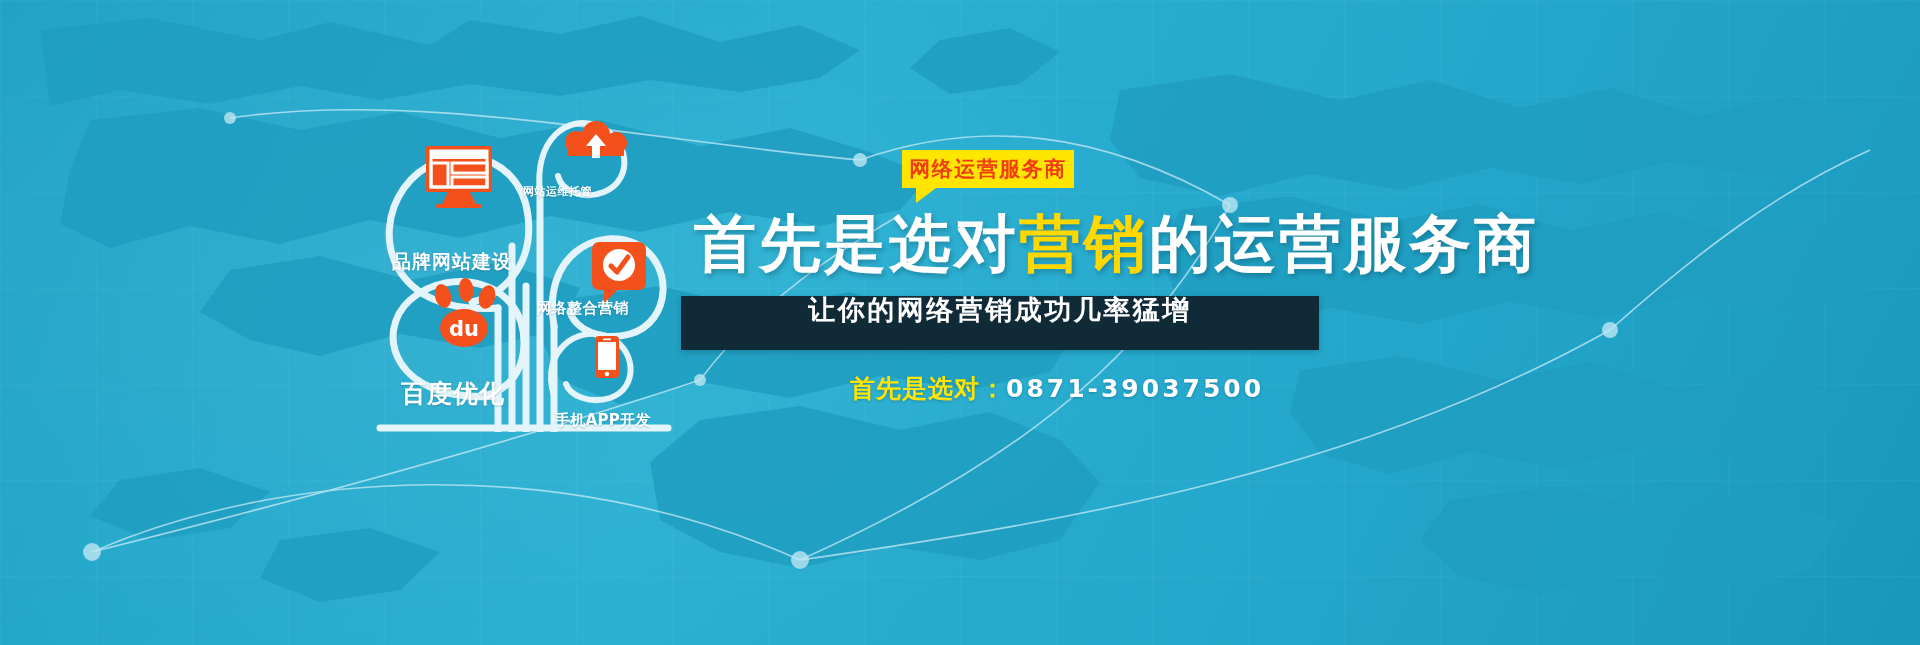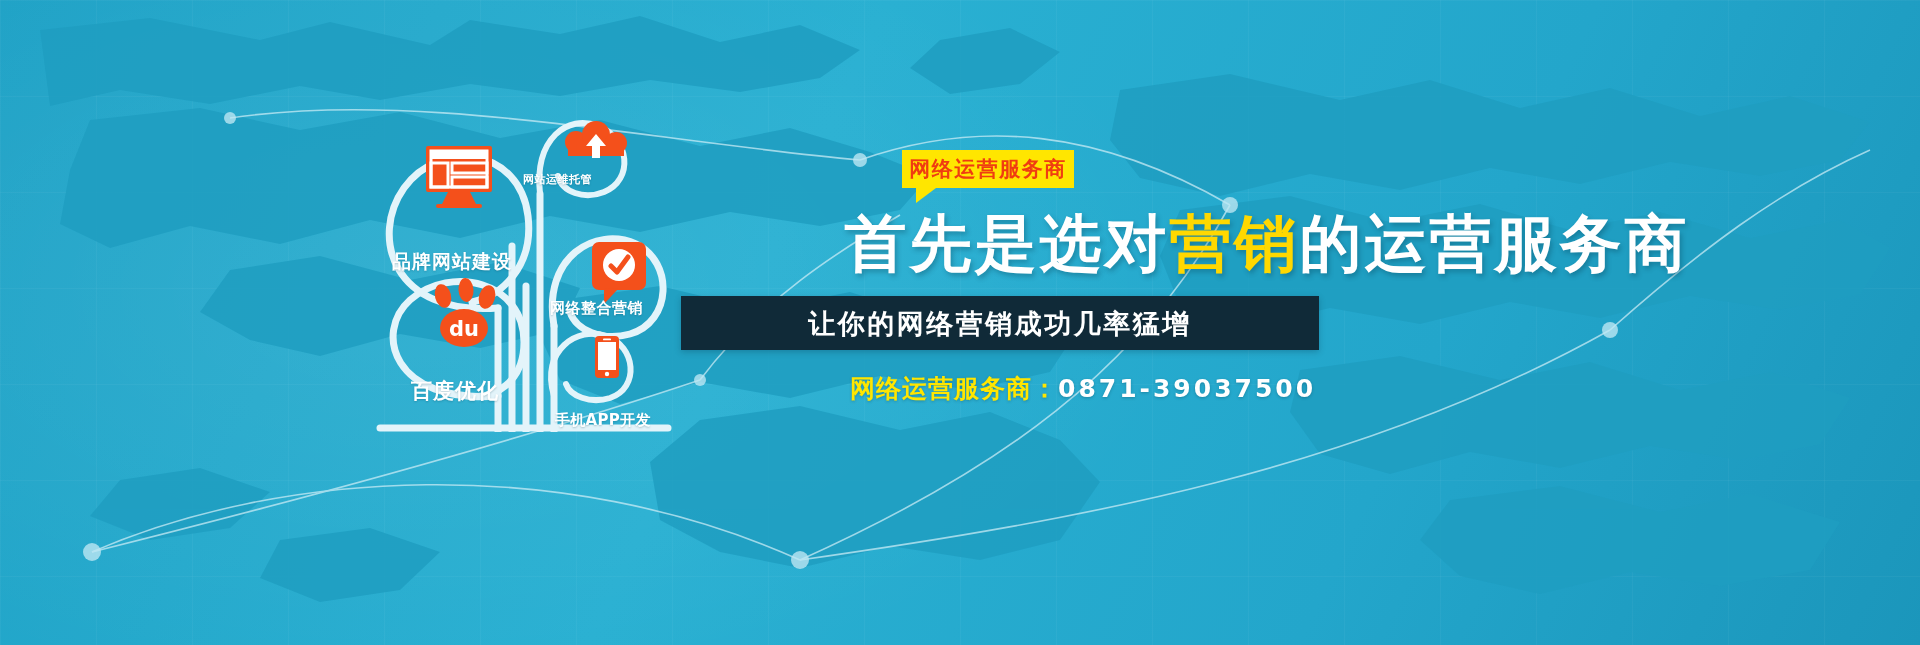--- a/index.html
+++ b/index.html
@@ -26,23 +26,23 @@
   
   .leaf-label {
     position:absolute;
     color:#ffffff;
     font-weight:bold;
     white-space:nowrap;
     letter-spacing:.5px;
     text-shadow:0 1px 2px rgba(0,60,80,.25);
   }
   #lbl-brand   { left:392px; top:249px; font-size:19px; letter-spacing:1px; }
-  #lbl-baidu   { left:411px; top:377px; font-size:21px; letter-spacing:1px; }
-  #lbl-ops     { left:523px; top:172px; font-size:11px; letter-spacing:.5px; }
-  #lbl-mkt     { left:550px; top:299px; font-size:15px; letter-spacing:.5px; }
+  #lbl-baidu   { left:401px; top:377px; font-size:25px; letter-spacing:1px; }
+  #lbl-ops     { left:523px; top:184px; font-size:11px; letter-spacing:.5px; }
+  #lbl-mkt     { left:536px; top:299px; font-size:15px; letter-spacing:.5px; }
   #lbl-app     { left:555px; top:411px; font-size:15px; letter-spacing:.3px; }
 
   
   #content { position:absolute; left:680px; top:150px; width:1160px; height:320px; }
 
   
   #badge-wrap { position:relative; width:204px; height:46px; margin-left:222px; }
   #badge {
     width:172px; height:38px;
     background:#ffe600;
@@ -67,31 +67,30 @@
   #headline {
     margin-top:14px;
     margin-left:14px;
     font-size:62px;
     font-weight:bold;
     color:#ffffff;
     letter-spacing:3px;
     line-height:1.1;
     text-shadow:2px 3px 5px rgba(0,50,70,.30);
     white-space:nowrap;
-    text-align:center;
   }
   #headline .hl { color:#ffd800; }
 
   
   #subbar {
     margin-top:18px;
     margin-left:1px;
     width:638px; height:54px;
     background:#102a38;
-    display:flex; align-items:center; justify-content:center;
+    display:flex; justify-content:center;
     box-shadow:0 2px 6px rgba(0,40,60,.25);
   }
   #subbar-text {
     color:#ffffff;
     font-size:27px;
     font-weight:bold;
     letter-spacing:2.5px;
     line-height:1;
     white-space:nowrap;
   }
@@ -241,16 +240,16 @@
       </div>
       <div id="badge-tail"></div>
     </div>
 
     <div id="headline"><span>首先是选对</span><span class="hl">营销</span><span>的运营服务商</span></div>
 
     <div id="subbar">
       <span id="subbar-text">让你的网络营销成功几率猛增</span>
     </div>
 
-    <div id="hotline"><span id="hotline-label">网络运营服务商：</span><span id="hotline-number">0871-39037500</span></div>
+    <div id="hotline"><span id="hotline-label">首先是选对：</span><span id="hotline-number">0871-39037500</span></div>
 
   </div>
 </div>
 
 </body></html>

